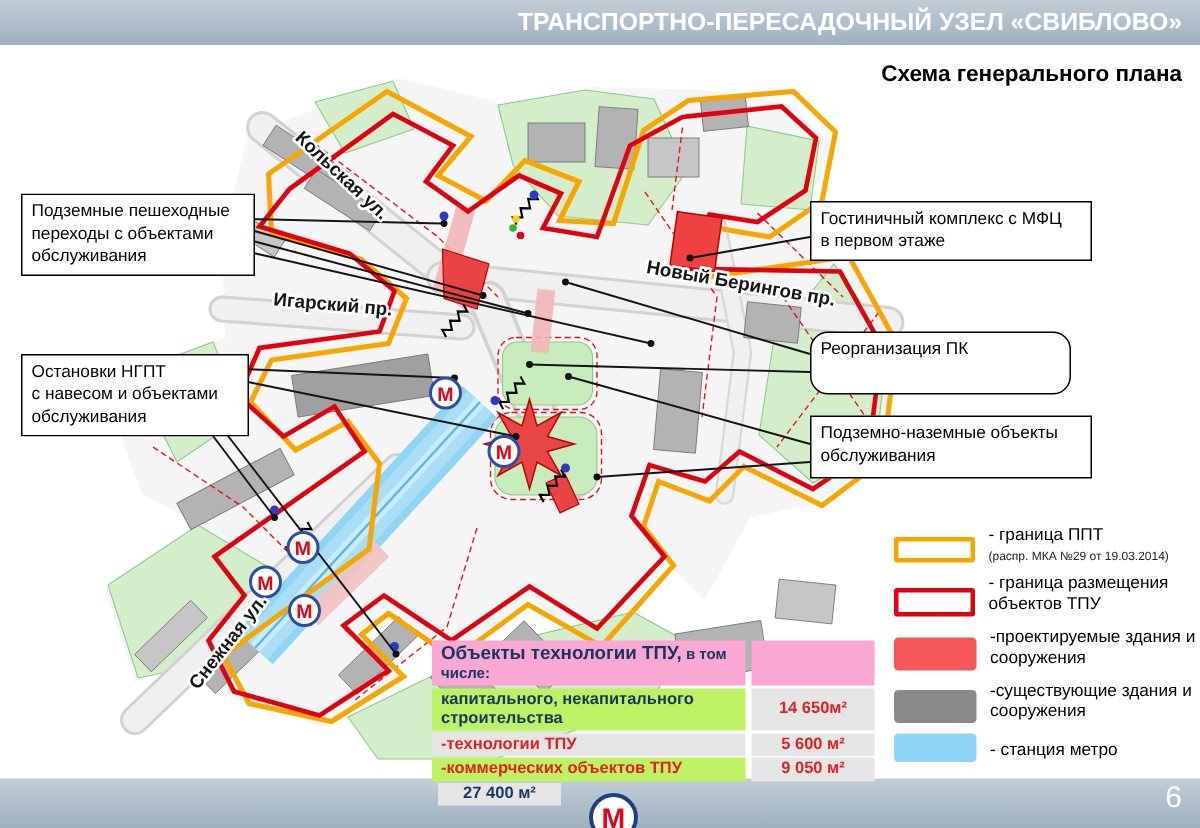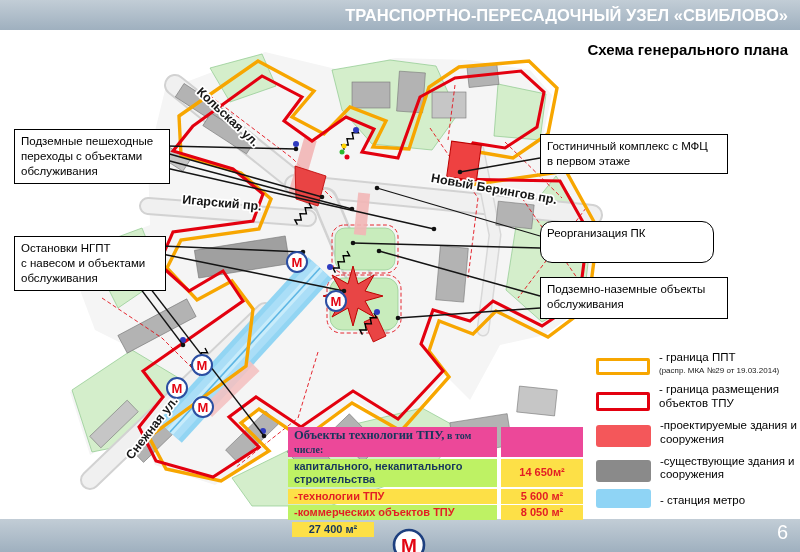--- a/index.html
+++ b/index.html
@@ -39,22 +39,22 @@
   .leg-label{font-size:11.5px;line-height:1.2;padding-top:1px;}
   .leg-sub{font-size:8px;color:#222;margin-top:1px;}
 
   
   #tpu-table{position:absolute;left:288px;top:427px;width:296px;z-index:5;font-weight:bold;}
   .t-row{display:flex;margin-bottom:1.5px;}
   .t-label{width:197px;padding:1px 6px;font-size:11px;line-height:1.2;}
   .t-gap{width:4px;}
   .t-value{width:70px;padding:1px 6px;font-size:11px;line-height:1.2;
            display:flex;align-items:center;justify-content:center;}
-  .bg-blue{background:#fde047;}
-  .bg-head{background:#ec4899;font-family:Liberation Serif, serif;}
+  .bg-blue{background:#e5e5e5;}
+  .bg-head{background:#f9a8d4;}
   .bg-white{background:#bef264;}
   .navy{color:#17365d;}
   .red{color:#E31E24;}
   .t-title{font-size:12.5px;color:#17365d;}
   .t-suffix{font-size:10px;color:#17365d;font-weight:bold;}
 
   
   #map-svg{position:absolute;left:0;top:0;z-index:1;}
   .street-label{font-size:12.5px;font-weight:bold;fill:#161616;
     paint-order:stroke;stroke:#ffffff;stroke-width:3.5px;stroke-linejoin:round;}
@@ -308,21 +308,21 @@
       <div class="t-value bg-blue red">14 650м²</div>
     </div>
     <div class="t-row">
       <div class="t-label bg-blue red">-технологии ТПУ</div>
       <div class="t-gap"></div>
       <div class="t-value bg-blue red">5 600 м²</div>
     </div>
     <div class="t-row">
       <div class="t-label bg-white red">-коммерческих объектов ТПУ</div>
       <div class="t-gap"></div>
-      <div class="t-value bg-blue red">8 050 м²</div>
+      <div class="t-value bg-blue red">9 050 м²</div>
     </div>
     <div class="t-row">
       <div class="t-gap"></div>
       <div class="t-value bg-blue navy">27 400 м²</div>
     </div>
   </div>
 
   <div id="footer-bar" class="bar"></div>
   <svg id="footer-svg" width="800" height="33" viewBox="0 0 800 33">
     <g>

